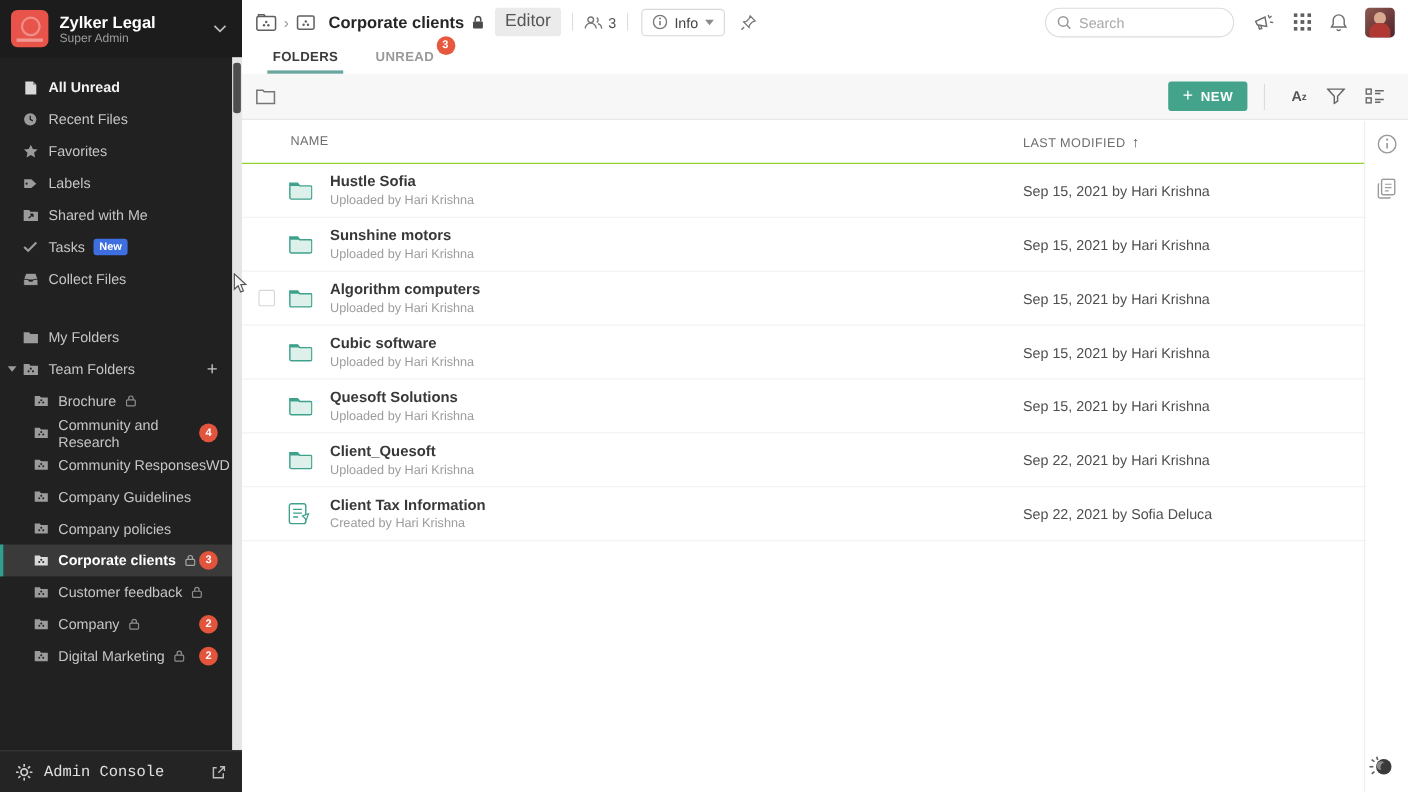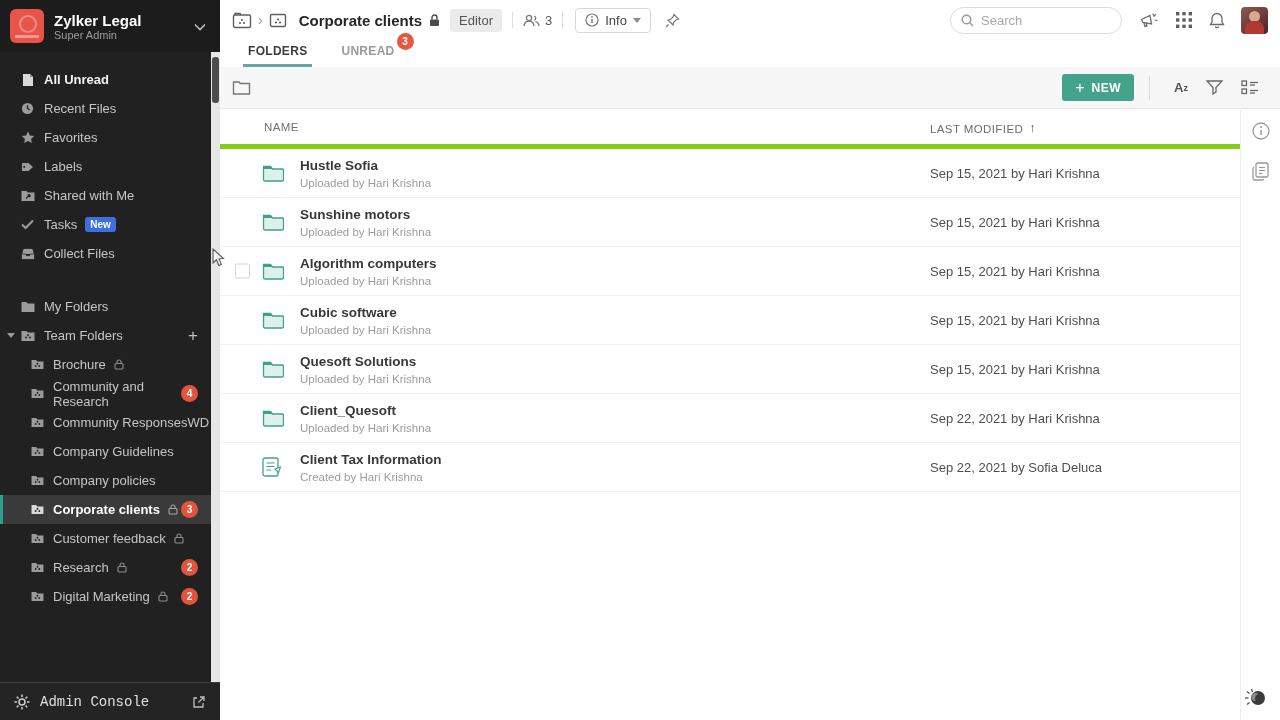--- a/index.html
+++ b/index.html
@@ -41,21 +41,21 @@
   .admin .ext { margin-left:auto; display:flex; }
 
   
   .main { position:absolute; left:220px; top:0; right:0; height:720px; background:#fff; }
 
   .mheader { height:40px; display:flex; align-items:center; padding:0 12px; }
   .crumb-ic { display:flex; margin-right:6px; }
   .crumb-sep { color:#999; font-size:14px; margin:0 6px 0 0; }
   .page-title { font-size:15px; font-weight:700; color:#262626; margin:0 7px 0 6px; }
   .hlock { display:flex; margin-right:10px; }
-  .perm-badge { background:#ebebeb; color:#555; font-size:13px; border-radius:3px; padding:4px 9px; cursor:pointer; }
+  .perm-badge { background:#ebebeb; color:#555; font-size:16px; border-radius:3px; padding:4px 9px; cursor:pointer; }
   .vdiv { width:1px; height:16px; background:#ddd; margin:0 10px; }
   .members { display:flex; align-items:center; gap:5px; color:#555; font-size:13px; cursor:pointer; }
   .info-pill { display:flex; align-items:center; gap:6px; border:1px solid #d8d8d8; border-radius:4px; height:25px; padding:0 9px; color:#444; font-size:13px; cursor:pointer; margin-left:2px; }
   .caret-dn { width:0; height:0; border-left:4px solid transparent; border-right:4px solid transparent; border-top:5px solid #8b8b8b; }
   .pin { margin-left:14px; display:flex; cursor:pointer; }
 
   .search { margin-left:auto; width:172px; height:27px; border:1px solid #dcdcdc; border-radius:14px; display:flex; align-items:center; padding:0 10px; gap:7px; }
   .search input { border:none; outline:none; width:120px; font-size:13px; color:#444; font-family:"Liberation Sans",sans-serif; background:transparent; }
   .search input::placeholder { color:#a9a9a9; }
   .hic { margin-left:17px; display:flex; cursor:pointer; }
@@ -81,21 +81,21 @@
   .tb-ic { display:flex; align-items:center; cursor:pointer; margin:0 9px; }
   .az { font-size:13px; color:#555; font-weight:600; }
   .az sub { font-size:9px; }
 
   .content { position:absolute; left:0; right:0; top:110px; bottom:0; }
   .rail { position:absolute; right:0; top:0; bottom:0; width:40px; border-left:1px solid #ededed; }
   .rail-ic { display:flex; justify-content:center; margin-top:12px; cursor:pointer; }
   .rail-ic + .rail-ic { margin-top:22px; }
 
   .table { position:absolute; left:0; right:40px; top:0; }
-  .thead { height:39px; display:flex; align-items:center; border-bottom:5px solid #84cc16; position:relative; }
+  .thead { height:39px; display:flex; align-items:center; border-bottom:1px solid #84cc16; position:relative; }
   .th-name { padding-left:44px; font-size:11.5px; color:#6e6e6e; letter-spacing:.4px; }
   .th-mod { position:absolute; left:710px; font-size:11.5px; color:#6e6e6e; letter-spacing:.4px; display:flex; align-items:flex-end; gap:6px; cursor:pointer; }
   .sort-arrow { font-size:13px; color:#555; }
   .trow { height:49px; border-bottom:1px solid #f1f1f1; position:relative; display:flex; align-items:center; cursor:pointer; }
   .trow .ric { position:absolute; left:42px; top:50%; transform:translateY(-50%); display:flex; }
   .rtext { position:absolute; left:80px; top:50%; transform:translateY(-50%); }
   .rname { font-size:13.5px; font-weight:600; color:#383838; line-height:16px; }
   .rsub { font-size:11.5px; color:#9c9c9c; margin-top:3px; }
   .rmod { position:absolute; left:710px; font-size:13px; color:#4f4f4f; }
   .rcheck { position:absolute; left:15px; top:50%; transform:translateY(-50%); width:15px; height:15px; border:1px solid #d5d5d5; border-radius:2px; background:#fff; cursor:pointer; }
@@ -309,21 +309,21 @@
       </div>
       <div class="nitem child">
         <span class="nicon">
             <svg width="13" height="11" viewBox="0 0 14 12">
               <path d="M0.5 1 h5 l1.2 1.6 h6.8 V11 H0.5 z" fill="#9b9b9b"></path>
               <circle cx="5" cy="7.6" r="1" fill="#212121"></circle>
               <circle cx="9" cy="7.6" r="1" fill="#212121"></circle>
               <circle cx="7" cy="5.2" r="1" fill="#212121"></circle>
             </svg>
           </span>
-        <span>Research</span>
+        <span>Company</span>
         <span class="locksvg">
             <svg width="10" height="11" viewBox="0 0 10 11">
               <rect x="1" y="4.5" width="8" height="5.5" rx="1" fill="none" stroke="#8d8d8d" stroke-width="1.1"></rect>
               <path d="M3 4.5 V3 a2 2 0 0 1 4 0 v1.5" fill="none" stroke="#8d8d8d" stroke-width="1.1"></path>
             </svg>
           </span>
         <span class="badge-red">2</span>
       </div>
       <div class="nitem child">
         <span class="nicon">

